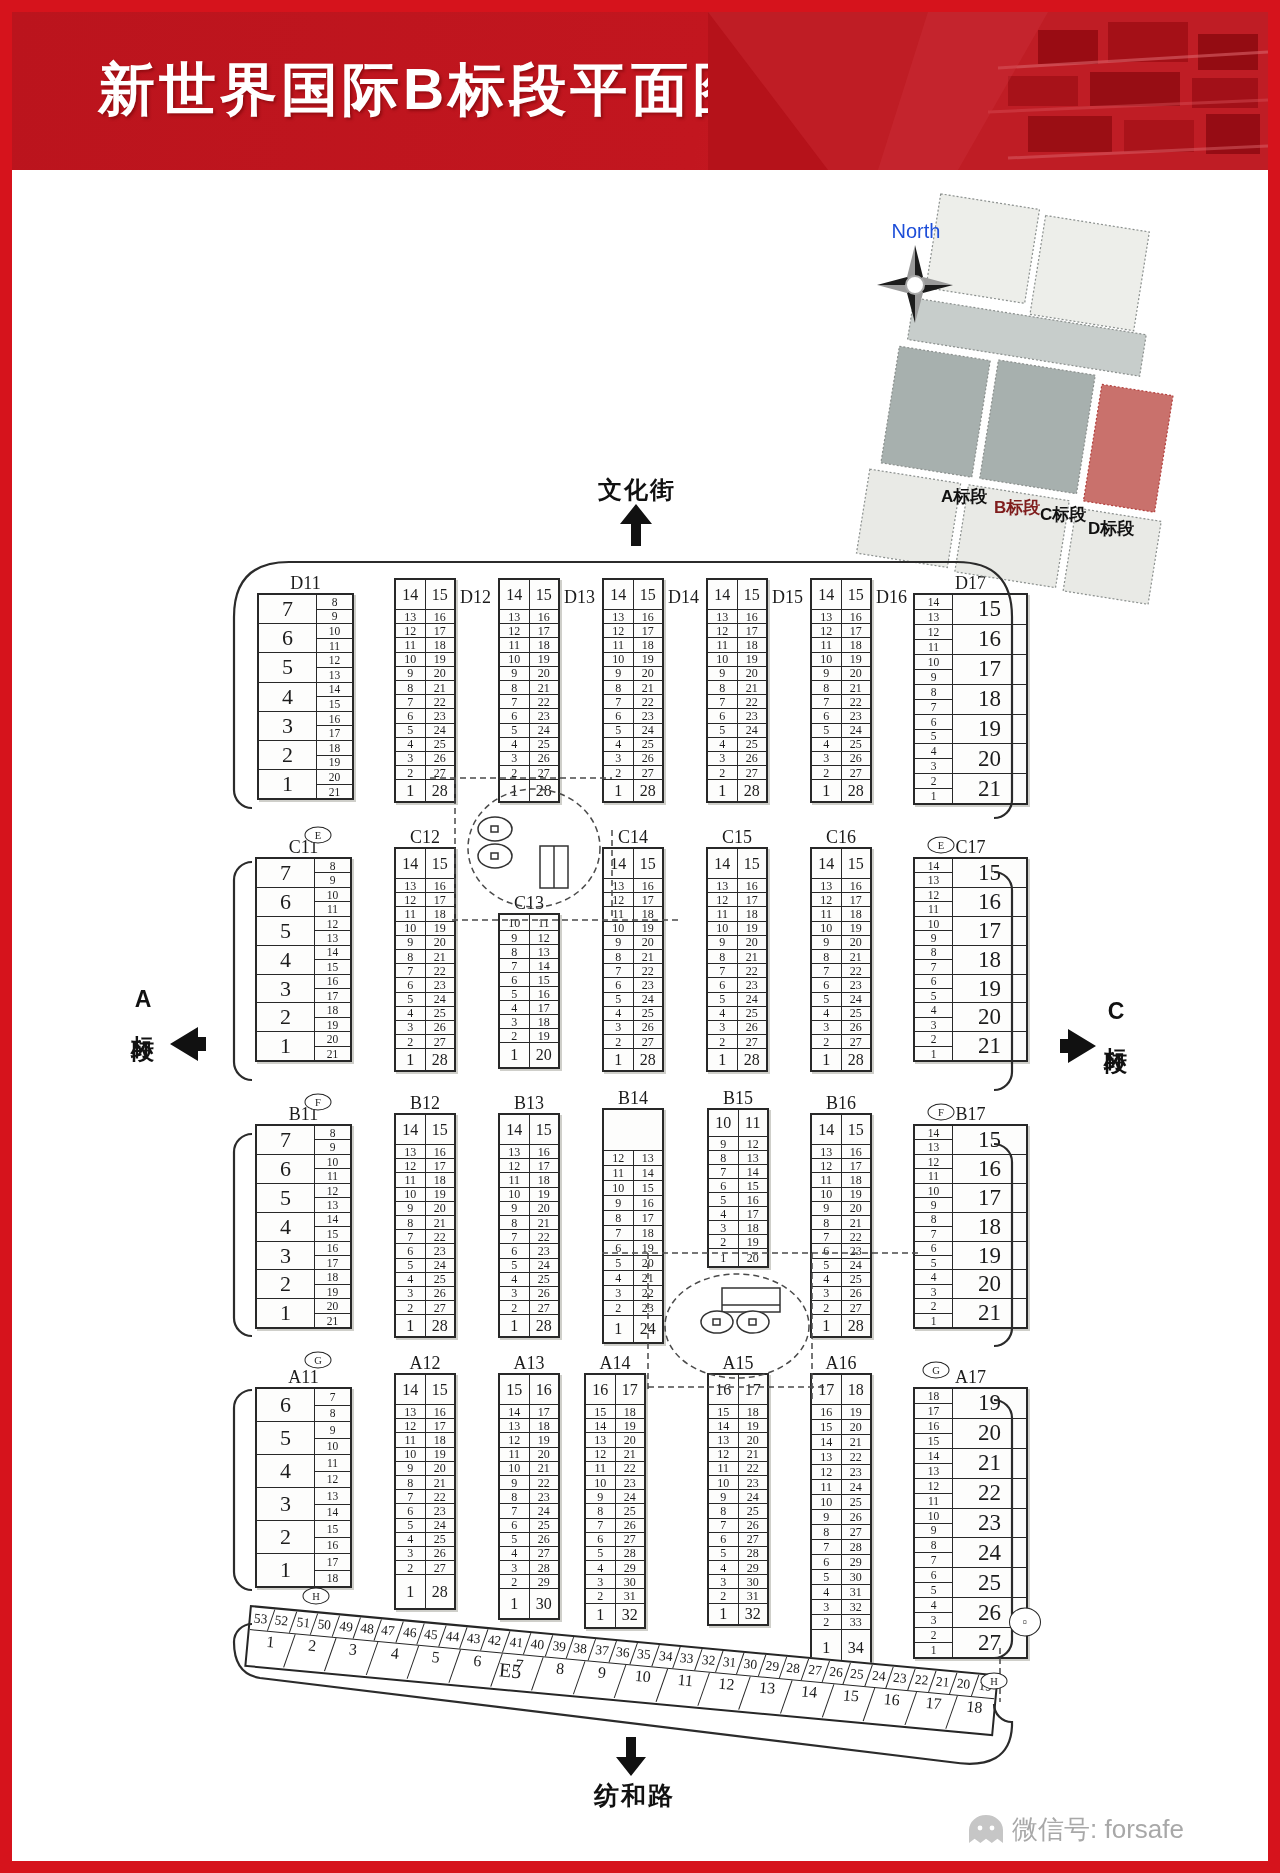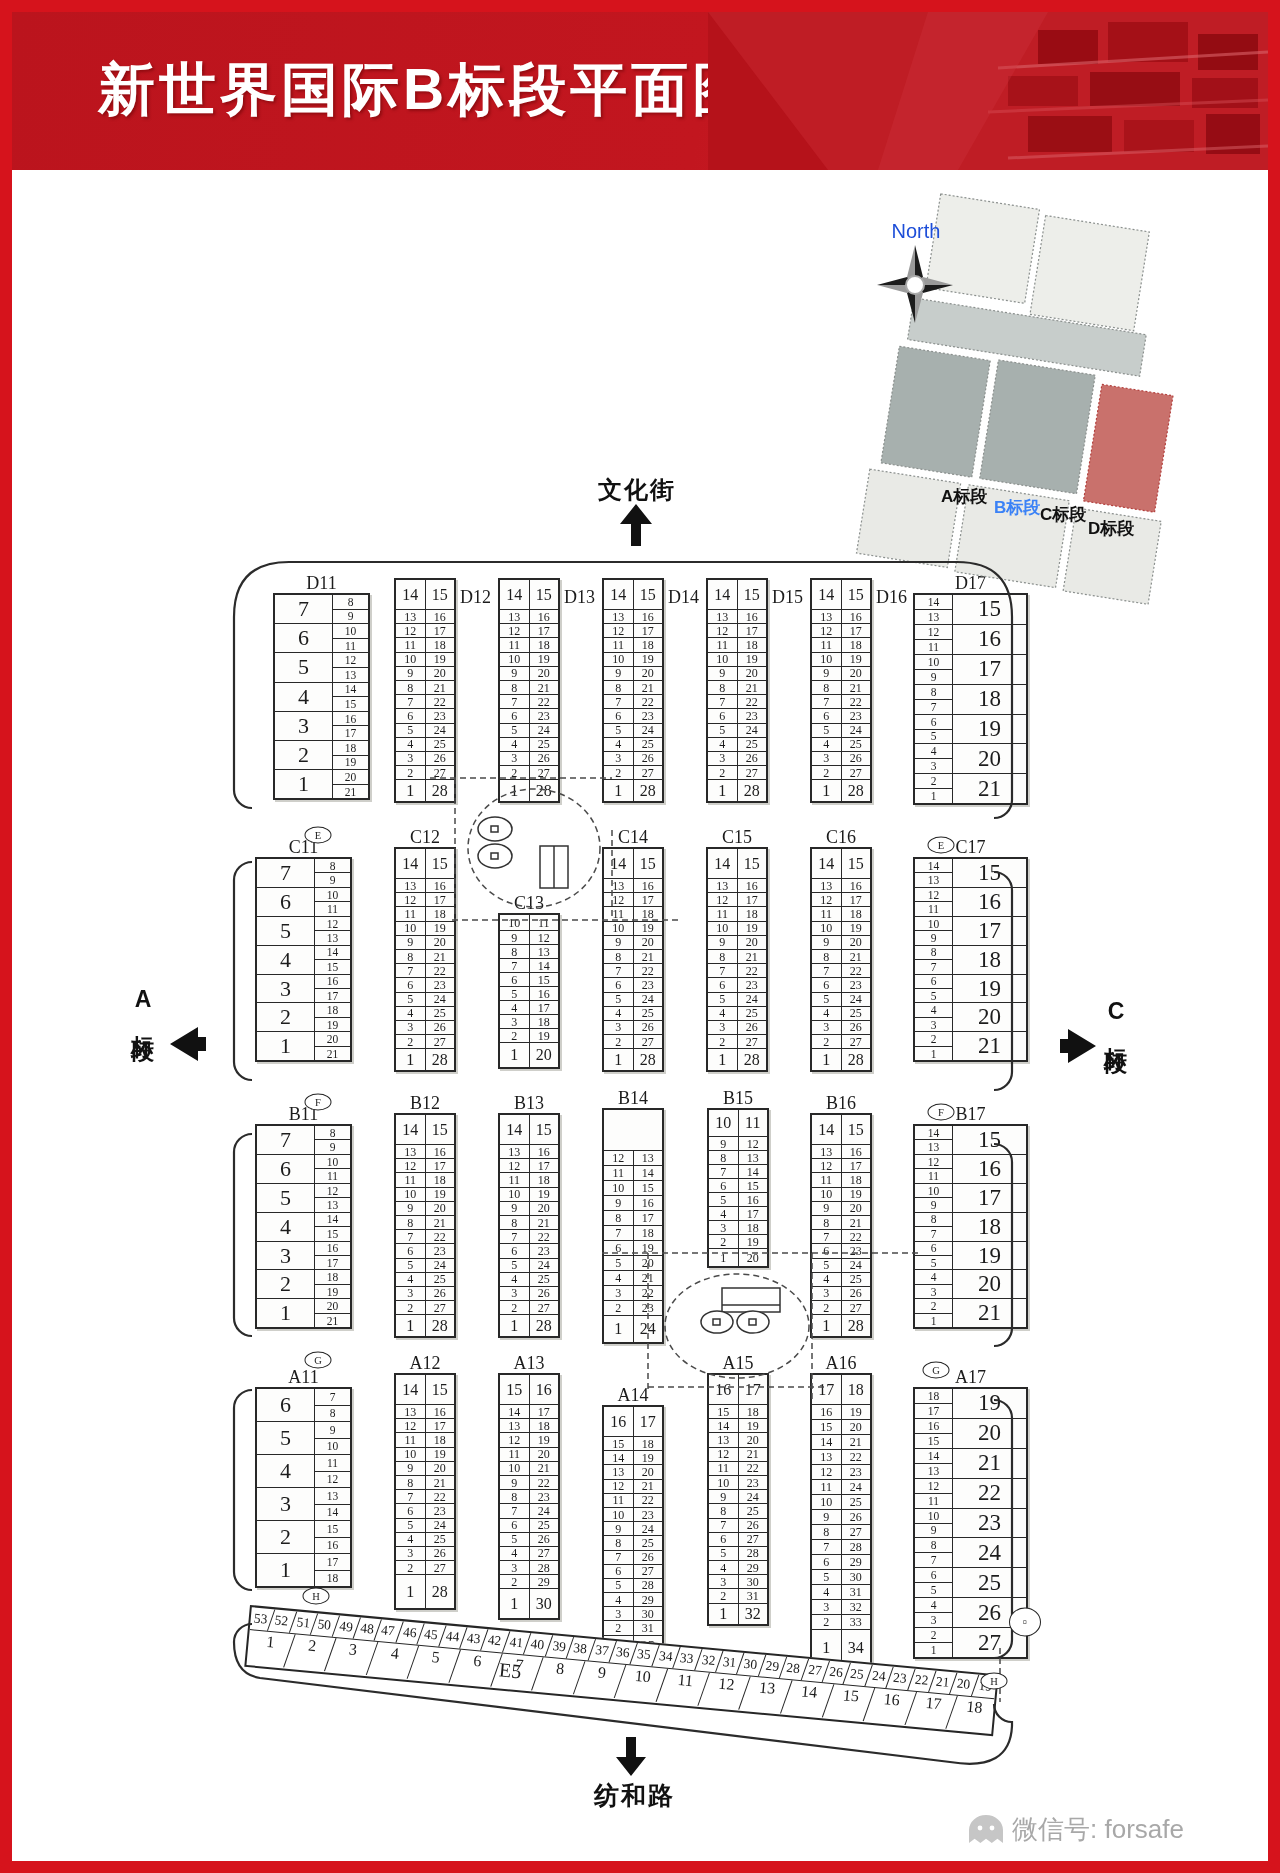--- a/index.html
+++ b/index.html
@@ -99,21 +99,21 @@
   </div>
 
   <div id="compass-label">North</div>
 
   <div id="street-top" class="street">文化街</div>
   <div id="street-bottom" class="street">纺和路</div>
   <div id="street-left" class="street">A标段</div>
   <div id="street-right" class="street">C标段</div>
 
   <div id="blocks">
-      <div class="block sideL" style="left: 257px; top: 593px; margin-left: 16px;">
+      <div class="block sideL" style="left: 257px; top: 593px;">
         <div class="blabel">D11</div>
         <div class="tbl" style="width: 93px;">
           <div class="srow" style="height: 28.2px;">
             <div class="bigc">7</div>
             <div class="sw">
               <div class="sc">8</div>
               <div class="sc s2">9</div>
             </div>
           </div>
           <div class="srow" style="height: 28.2px;">
@@ -1472,21 +1472,21 @@
           <div class="mrow" style="height: 13.2px;">
             <div class="c">2</div>
             <div class="c rc">29</div>
           </div>
           <div class="mrow tall" style="height: 29px;">
             <div class="c">1</div>
             <div class="c rc">30</div>
           </div>
         </div>
       </div>
-      <div class="block mid" style="left: 602px; top: 1373px; margin-top: 32px;">
+      <div class="block mid" style="left: 584px; top: 1373px;">
         <div class="blabel">A14</div>
         <div class="tbl" style="width: 58px;">
           <div class="mrow tall" style="height: 29px;">
             <div class="c">16</div>
             <div class="c rc">17</div>
           </div>
           <div class="mrow" style="height: 13.2px;">
             <div class="c">15</div>
             <div class="c rc">18</div>
           </div>
@@ -2009,21 +2009,21 @@
       <div class="badge" style="left: 318px; top: 1102px;">F</div>
       <div class="badge" style="left: 941px; top: 1112px;">F</div>
       <div class="badge" style="left: 318px; top: 1360px;">G</div>
       <div class="badge" style="left: 936px; top: 1370px;">G</div>
       <div class="badge" style="left: 316px; top: 1596px;">H</div>
       <div class="badge" style="left: 994px; top: 1681px;">H</div>
       <div class="badge big" style="left: 1025px; top: 1622px;">▫</div>
     </div>
   <div id="insetlabels">
       <div class="inset-label" style="left: 941px; top: 485px; color: rgb(17, 17, 17);">A标段</div>
-      <div class="inset-label" style="left: 994px; top: 496px; color: #3b82f6;">B标段</div>
+      <div class="inset-label" style="left: 994px; top: 496px; color: #7f1d1d;">B标段</div>
       <div class="inset-label" style="left: 1040px; top: 503px; color: rgb(17, 17, 17);">C标段</div>
       <div class="inset-label" style="left: 1088px; top: 517px; color: rgb(17, 17, 17);">D标段</div>
     </div>
 
   <div id="watermark">
     <svg width="36" height="34" viewBox="0 0 36 34">
       <path d="M1 17 a17 15 0 0 1 34 0 v13 l-5.6-4.2 -5.6 4.2 -5.8-4.2 -5.6 4.2 -5.8-4.2 -5.6 4.2 z" fill="#c6c6c6"></path>
       <circle cx="12" cy="15" r="2.4" fill="#fff"></circle>
       <circle cx="24" cy="15" r="2.4" fill="#fff"></circle>
     </svg>

